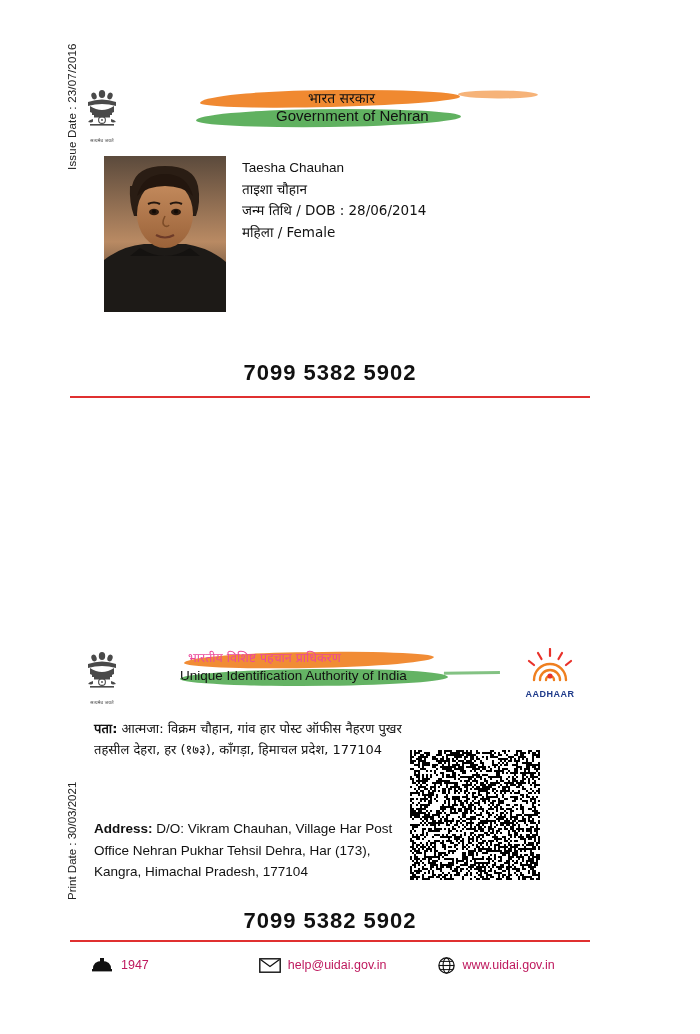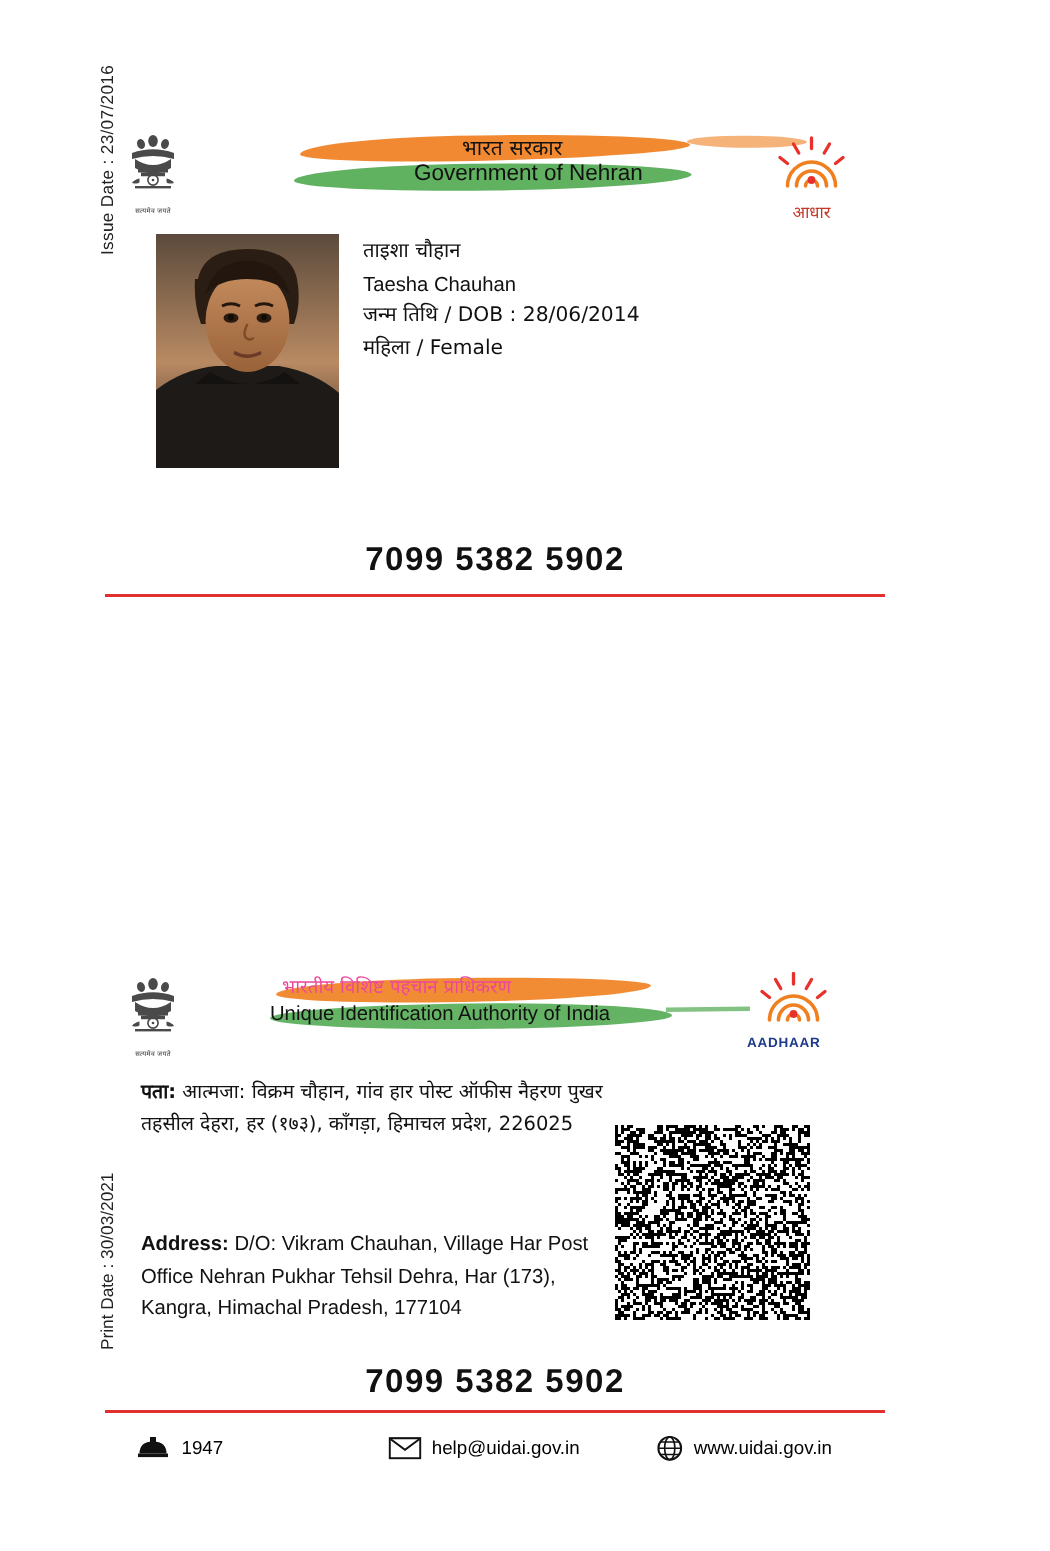--- a/index.html
+++ b/index.html
@@ -237,24 +237,25 @@
     position: absolute;
     left: 0px;
     top: 18px;
     font-size: 13.5px;
     color: #111;
     z-index: 3;
   }
 
   .aadhaar-logo-back {
     position: absolute;
-    left: 428px;
+    left: 440px;
     top: 8px;
     width: 80px;
     height: 52px;
+    text-align: center;
   }
   .aadhaar-logo-back .logo-word-en {
     font-size: 9px;
     font-weight: bold;
     letter-spacing: 0.5px;
     color: #1e3a8a;
     margin-top: -1px;
   }
 
   .print-date {
@@ -326,21 +327,21 @@
     top: 310px;
     width: 510px;
     height: 30px;
     display: flex;
     align-items: center;
   }
   .footer .fitem {
     display: flex;
     align-items: center;
     font-size: 12.5px;
-    color: #000000;
+    color: #be185d;
   }
   .footer .fitem .ficon { margin-right: 7px; display: flex; align-items: center; }
   .f1 { margin-left: 14px; }
   .f2 { margin-left: 62px; padding-left: 48px; }
   .f3 { margin-left: 52px; text-align: center; }
 </style>
 </head>
 <body>
 
 <div class="card-front">
@@ -365,38 +366,20 @@
     <div class="emblem-caption">सत्यमेव जयते</div>
   </div>
 
   <div class="govt-band">
     <div class="band-orange"></div>
     <div class="band-green"></div>
     <div class="band-text-hi">भारत सरकार</div>
     <div class="band-text-en">Government of Nehran</div>
   </div>
 
-  <div class="aadhaar-logo">
-    <svg width="60" height="40" viewBox="0 0 60 40" aria-hidden="true">
-      <g fill="none" stroke="#ef7f1f" stroke-width="2.4" stroke-linecap="round">
-        <path d="M14 34 a16 16 0 0 1 32 0"></path>
-        <path d="M20 34 a10 10 0 0 1 20 0"></path>
-        <path d="M26 34 a4 4 0 0 1 8 0"></path>
-      </g>
-      <g stroke="#e8312a" stroke-width="2.2" stroke-linecap="round">
-        <line x1="30" y1="2" x2="30" y2="9"></line>
-        <line x1="18" y1="6" x2="21.5" y2="12"></line>
-        <line x1="42" y1="6" x2="38.5" y2="12"></line>
-        <line x1="9" y1="15" x2="14" y2="19"></line>
-        <line x1="51" y1="15" x2="46" y2="19"></line>
-      </g>
-      <circle cx="30" cy="30" r="2.6" fill="#e8312a"></circle>
-    </svg>
-    <div class="logo-word">आधार</div>
-  </div>
 
   <div class="issue-date">Issue Date : 23/07/2016</div>
 
   <div class="photo">
     <svg width="122" height="156" viewBox="0 0 122 156" aria-hidden="true">
       <defs>
         <linearGradient id="bg" x1="0" y1="0" x2="0" y2="1">
           <stop offset="0%" stop-color="#5b4a3c"></stop>
           <stop offset="55%" stop-color="#b98a63"></stop>
           <stop offset="100%" stop-color="#2b2520"></stop>
@@ -417,22 +400,22 @@
       <ellipse cx="72" cy="55.5" rx="2" ry="2" fill="#120c07"></ellipse>
       <path d="M44 48 q6 -3 12 0" stroke="#23160e" stroke-width="2" fill="none"></path>
       <path d="M66 48 q6 -3 12 0" stroke="#23160e" stroke-width="2" fill="none"></path>
       <path d="M61 60 q-4 8 0 10 q3 1 4 -1" stroke="#7d4c28" stroke-width="1.6" fill="none"></path>
       <path d="M52 79 q9 5 18 0" stroke="#6d3a28" stroke-width="2.2" fill="none"></path>
       <path d="M36 92 q25 16 50 0 l10 8 -70 0 z" fill="#141210"></path>
     </svg>
   </div>
 
   <div class="details">
+    <div class="row en">Taesha Chauhan</div>
     <div class="row hi">ताइशा चौहान</div>
-    <div class="row en">Taesha Chauhan</div>
     <div class="row hi">जन्म तिथि / DOB : 28/06/2014</div>
     <div class="row hi">महिला / Female</div>
   </div>
 
   <div class="uid-number">7099  5382  5902</div>
   <div class="front-rule"></div>
 </div>
 
 <div class="card-back">
 
@@ -479,21 +462,21 @@
       </g>
       <circle cx="31" cy="28" r="2.6" fill="#e8312a"></circle>
     </svg>
     <div class="logo-word-en">AADHAAR</div>
   </div>
 
   <div class="print-date">Print Date : 30/03/2021</div>
 
   <div class="addr-hi">
     <b>पता:</b>
-    <span>आत्मजा: विक्रम चौहान, गांव हार पोस्ट ऑफीस नैहरण पुखर तहसील देहरा, हर (१७३), काँगड़ा, हिमाचल प्रदेश,  226025</span>
+    <span>आत्मजा: विक्रम चौहान, गांव हार पोस्ट ऑफीस नैहरण पुखर तहसील देहरा, हर (१७३), काँगड़ा, हिमाचल प्रदेश,  177104</span>
   </div>
 
   <div class="addr-en">
     <b>Address:</b>
     <span>D/O: Vikram Chauhan, Village Har Post Office Nehran Pukhar Tehsil Dehra, Har (173), Kangra, Himachal Pradesh, 177104</span>
   </div>
 
   <div class="qr">
     <svg width="130" height="130" viewBox="0 0 65 65" shape-rendering="crispEdges" aria-hidden="true">
       <rect width="65" height="65" fill="#ffffff"></rect>

